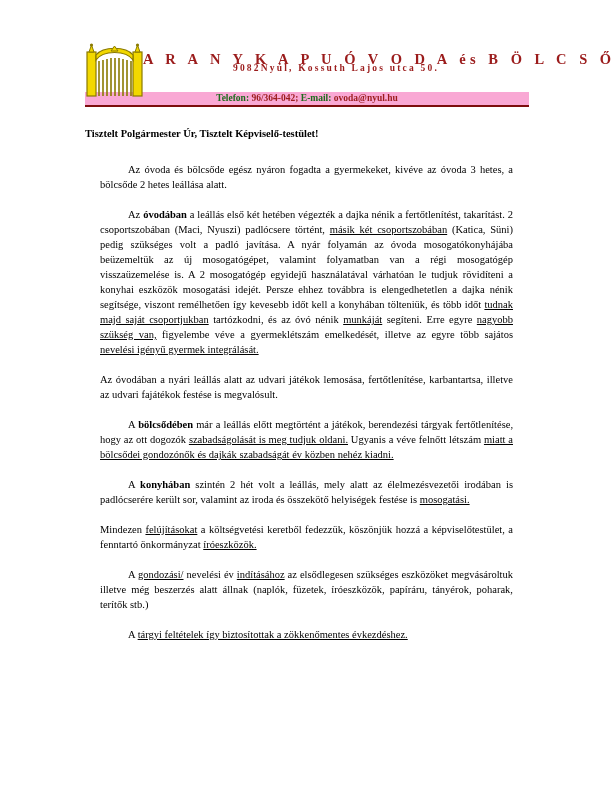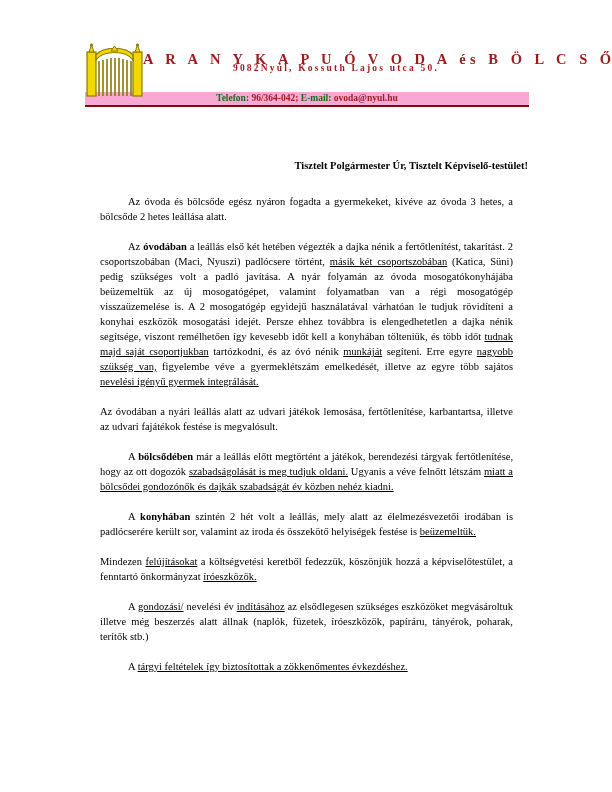--- a/index.html
+++ b/index.html
@@ -25,21 +25,21 @@
     position:absolute; left:0; right:0; top:50px; height:13px;
     background:#f9a8d4; border-bottom:2px solid #7c0d0d;
     text-align:center; font-size:9.5px; font-weight:bold; line-height:13px;
     white-space:nowrap; z-index:1;
   }
   .contact-bar .green {color:#1d6b1d;}
   .contact-bar .red   {color:#9b1c1c;}
   
   .content {position:absolute; left:85px; right:84px; top:128px;}
   .doc-title {text-align:center; font-weight:bold; font-size:11.5px; line-height:15.5px;}
-  .salutation {margin-top:32px; text-align:right; font-weight:bold; font-size:10.5px;}
+  .salutation {text-align:left; font-weight:bold; font-size:10.5px;}
   .paragraphs {margin-top:23px;}
   .paragraphs p {margin:15px; text-align:justify; font-size:10.5px; line-height:15px;}
   .paragraphs p.indent {text-indent:28px;}
   .paragraphs p.gap {margin-top:14px;}
   .b {font-weight:bold;}
   .u {text-decoration:underline;}
 </style>
 </head>
 <body>
 
@@ -83,20 +83,20 @@
     </div>
   </div>
 
   <div class="content">
     <div class="salutation">Tisztelt Polgármester Úr, Tisztelt Képviselő-testület!</div>
     <div class="paragraphs">
         <p class="indent "><span>Az óvoda és bölcsőde egész nyáron fogadta a gyermekeket, kivéve az óvoda 3 hetes, a bölcsőde 2 hetes leállása alatt.</span></p>
         <p class="indent gap"><span>Az </span><span class="b">óvodában</span><span> a leállás első két hetében végezték a dajka nénik a fertőtlenítést, takarítást. 2 csoportszobában (Maci, Nyuszi) padlócsere történt, </span><span class="u">másik két csoportszobában</span><span> (Katica, Süni) pedig szükséges volt a padló javítása. A nyár folyamán az óvoda mosogatókonyhájába beüzemeltük az új mosogatógépet, valamint folyamatban van a régi mosogatógép visszaüzemelése is. A 2 mosogatógép egyidejű használatával várhatóan le tudjuk rövidíteni a konyhai eszközök mosogatási idejét. Persze ehhez továbbra is elengedhetetlen a dajka nénik segítsége, viszont remélhetően így kevesebb időt kell a konyhában tölteniük, és több időt </span><span class="u">tudnak majd saját csoportjukban</span><span> tartózkodni, és az óvó nénik </span><span class="u">munkáját</span><span> segíteni. Erre egyre </span><span class="u">nagyobb szükség van,</span><span> figyelembe véve a gyermeklétszám emelkedését, illetve az egyre több sajátos </span><span class="u">nevelési igényű gyermek integrálását.</span></p>
         <p class=""><span>Az óvodában a nyári leállás alatt az udvari játékok lemosása, fertőtlenítése, karbantartsa, illetve az udvari fajátékok festése is megvalósult.</span></p>
         <p class="indent "><span>A </span><span class="b">bölcsődében</span><span> már a leállás előtt megtörtént a játékok, berendezési tárgyak fertőtlenítése, hogy az ott dogozók </span><span class="u">szabadságolását is meg tudjuk oldani.</span><span> Ugyanis a véve felnőtt létszám </span><span class="u">miatt a bölcsődei gondozónők és dajkák szabadságát év közben nehéz kiadni.</span></p>
-        <p class="indent "><span>A </span><span class="b">konyhában</span><span> szintén 2 hét volt a leállás, mely alatt az élelmezésvezetői irodában is padlócserére került sor, valamint az iroda és összekötő helyiségek festése is </span><span class="u">beüzemeltük.</span></p>
+        <p class="indent "><span>A </span><span class="b">konyhában</span><span> szintén 2 hét volt a leállás, mely alatt az élelmezésvezetői irodában is padlócserére került sor, valamint az iroda és összekötő helyiségek festése is </span><span class="u">mosogatási.</span></p>
         <p class="gap"><span>Mindezen </span><span class="u">felújításokat</span><span> a költségvetési keretből fedezzük, köszönjük hozzá a képviselőtestület, a fenntartó önkormányzat </span><span class="u">íróeszközök.</span></p>
         <p class="indent gap"><span>A </span><span class="u">gondozási/</span><span> nevelési év </span><span class="u">indításához</span><span> az elsődlegesen szükséges eszközöket megvásároltuk illetve még beszerzés alatt állnak (naplók, füzetek, íróeszközök, papíráru, tányérok, poharak, terítők stb.)</span></p>
         <p class="indent gap"><span>A </span><span class="u">tárgyi feltételek így biztosítottak a zökkenőmentes évkezdéshez.</span></p>
       </div>
   </div>
 
 </div>
 
 </body></html>

